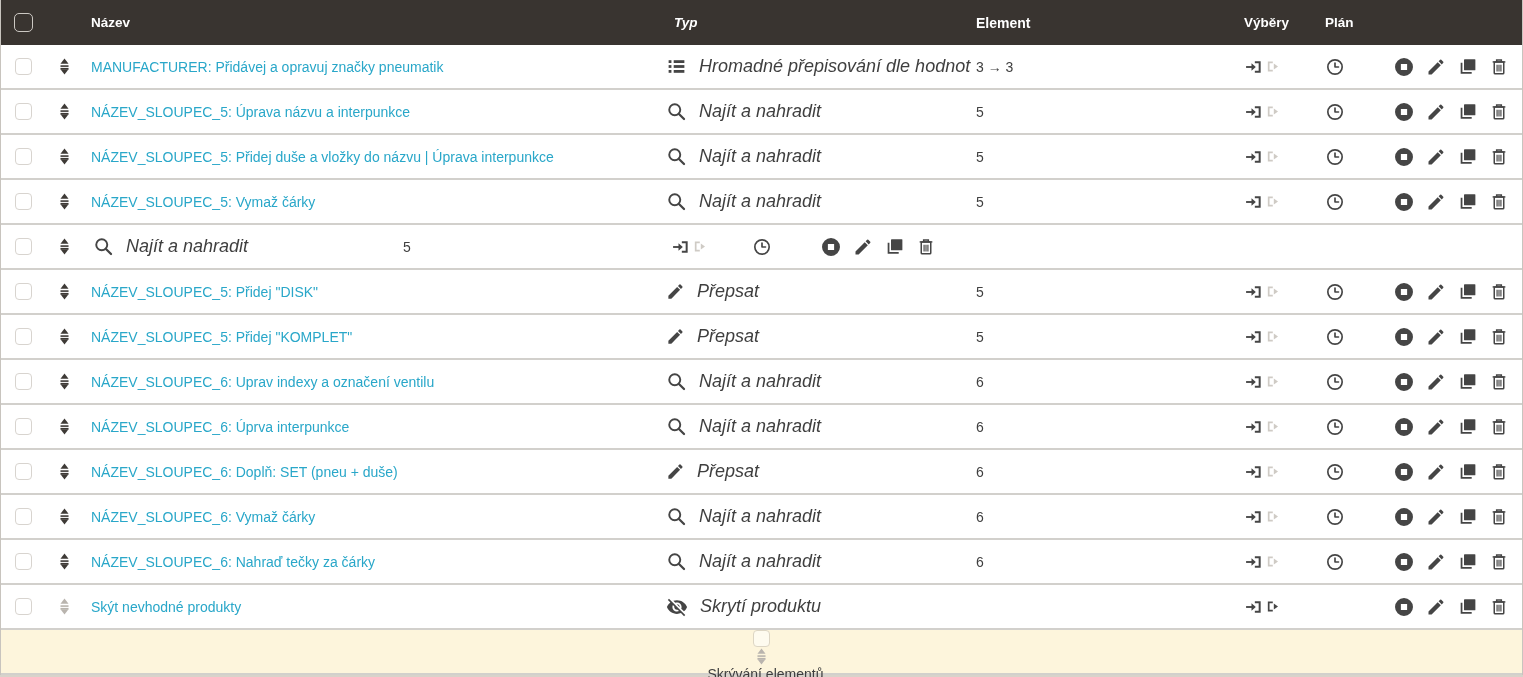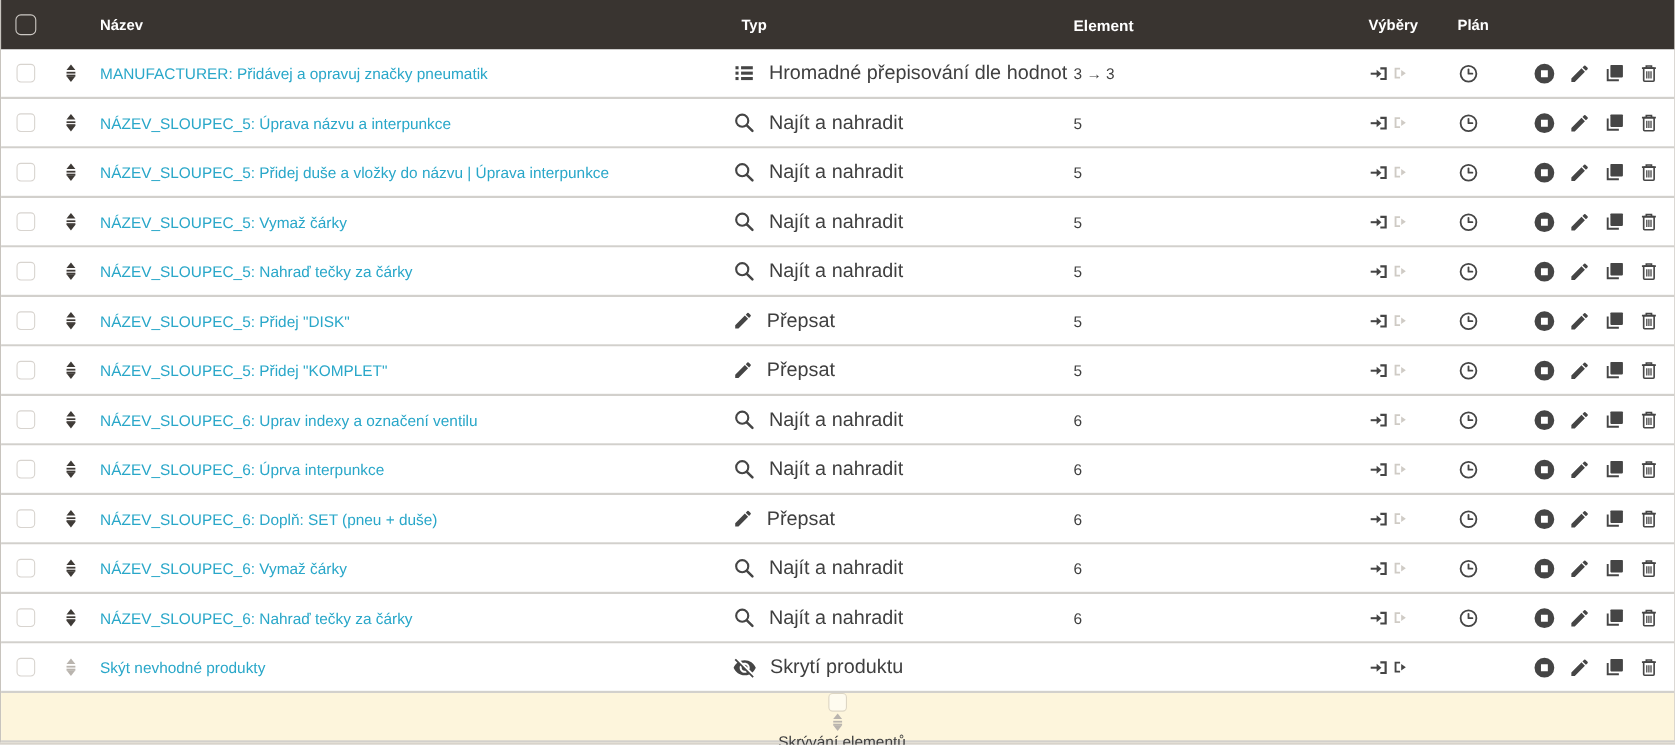--- a/index.html
+++ b/index.html
@@ -30,21 +30,21 @@
   }
   .row{
     display:flex;align-items:center;height:45px;background:#fff;
     border-bottom:2px solid var(--row-border);
   }
   .row.highlighted{background:var(--highlight-row-bg);flex-direction:column;}
   .cell{display:flex;align-items:center;height:100%;}
   .cell-check{width:44px;justify-content:center;}
   .cell-drag{width:38px;justify-content:center;}
   .cell-name{flex:1;padding-left:8px;}
-  .cell-type{width:310px;padding-left:10px;gap:12px;}
+  .cell-type{width:310px;padding-left:10px;gap:12px;font-style:italic;}
   .cell-element{width:268px;padding-left:10px;font-size:14px;}
   .cell-sel{width:84px;padding-left:10px;gap:1px;}
   .cell-plan{width:64px;padding-left:7px;}
   .cell-actions{width:140px;justify-content:flex-end;gap:11px;padding-right:13px;}
   .hrow .cell-type{padding-left:18px;}
   .checkbox{
     width:17px;height:17px;border:1.5px solid #d8d4cf;border-radius:4px;
     background:#fff;display:inline-block;cursor:pointer;
   }
   .hrow .checkbox{background:transparent;border-color:#ccc8c3;width:19px;height:19px;border-radius:5px;}
@@ -423,23 +423,20 @@
     <div class="cell cell-drag">
       <span class="icon drag">
             <svg width="15" height="19" viewBox="0 0 16 20" fill="currentColor">
               <path d="M8 1.5 12.3 7H3.7z"></path>
               <rect x="3.7" y="8.7" width="8.6" height="1.7"></rect>
               <rect x="3.7" y="11.5" width="8.6" height="1.7"></rect>
               <path d="M8 18.5 3.7 13h8.6z"></path>
             </svg>
           </span>
     </div>
-    <div class="cell cell-name">
-      <a class="name-link">NÁZEV_SLOUPEC_5: Nahraď tečky za čárky</a>
-    </div>
     <div class="cell cell-type">
       <span class="icon type-icon">
             <svg width="21" height="21" viewBox="0 0 24 24">
               <circle cx="10" cy="10" r="6.3" fill="none" stroke="currentColor" stroke-width="2.2"></circle>
               <line x1="14.8" y1="14.8" x2="20.6" y2="20.6" stroke="currentColor" stroke-width="2.6" stroke-linecap="round"></line>
             </svg>
           </span>
       <span class="type-label">Najít a nahradit</span>
     </div>
     <div class="cell cell-element">

